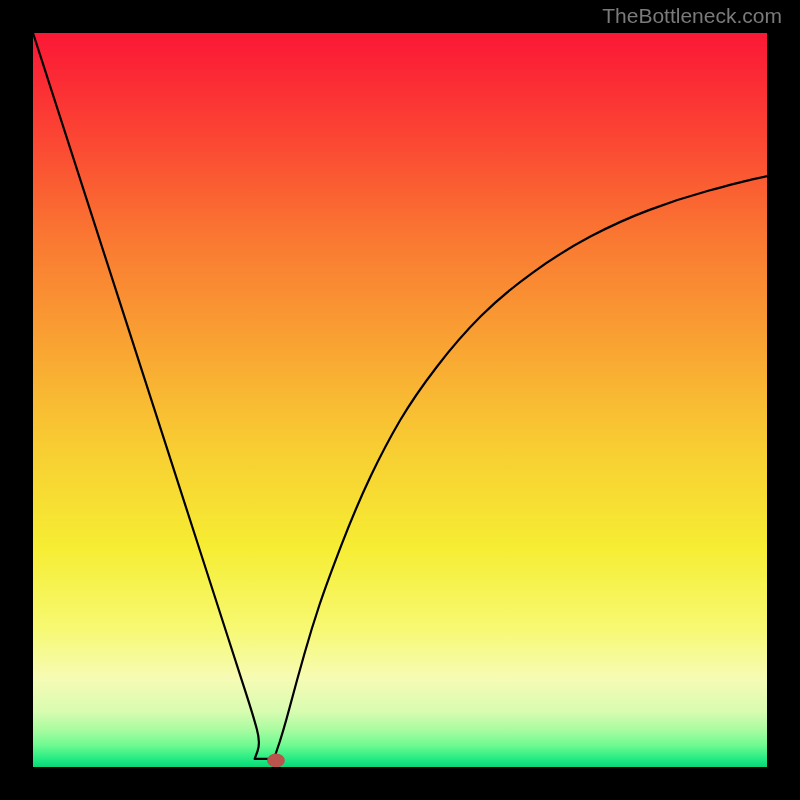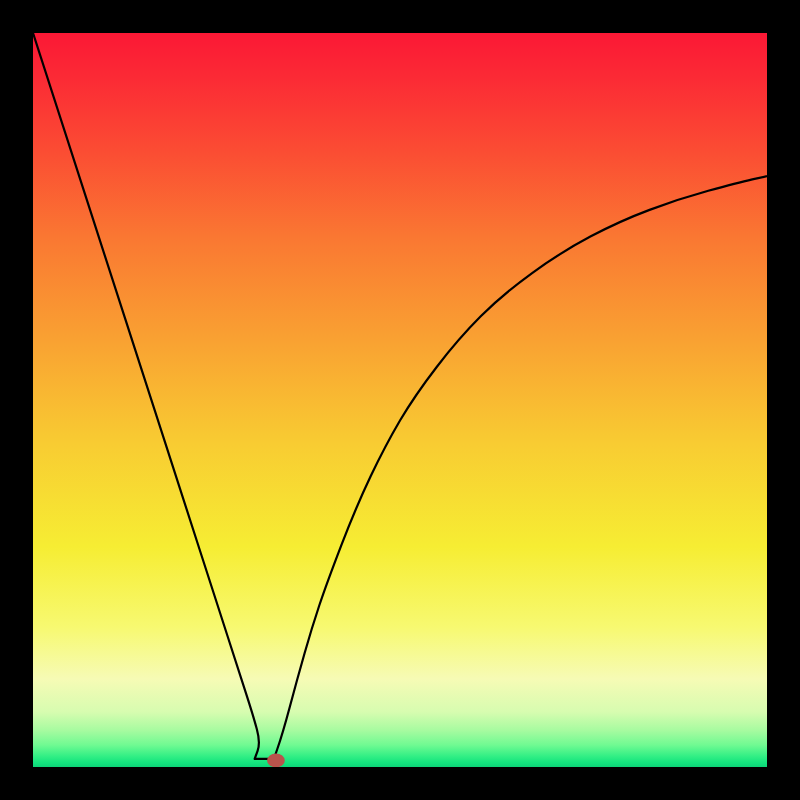--- a/index.html
+++ b/index.html
@@ -72,20 +72,21 @@
   .marker {
     fill: #b9534c;
     stroke: none;
   }
 </style>
 </head>
 <body>
 
 <div class="stage">
 
+  <div class="watermark">TheBottleneck.com</div>
 
   <div class="plot-area">
     <div class="gradient"></div>
     <svg class="curve-svg" viewBox="0 0 734 734" preserveAspectRatio="none">
       <path id="curve-path" class="curve" d="M 0.00 0.00 Q 36.70 113.77 55.05 170.66 Q 73.40 227.54 91.75 284.43 Q 110.10 341.31 128.45 398.19 Q 146.80 455.08 165.15 511.97 Q 183.50 568.85 194.51 602.98 Q 205.52 637.11 212.86 659.87 Q 220.20 682.62 223.87 696.20 Q 227.54 709.78 224.60 717.85 L 221.67 725.93 L 240.75 725.93 L 240.75 725.93 Q 238.55 732.53 244.06 716.75 Q 249.56 700.97 256.90 673.44 Q 264.24 645.92 271.58 620.23 Q 278.92 594.54 286.26 572.52 Q 293.60 550.50 308.28 512.33 Q 322.96 474.16 337.64 443.34 Q 352.32 412.51 367.00 387.55 Q 381.68 362.60 403.70 333.97 Q 425.72 305.34 447.74 283.32 Q 469.76 261.30 499.12 240.02 Q 528.48 218.73 557.84 203.32 Q 587.20 187.90 616.56 176.89 Q 645.92 165.88 675.28 157.81 Q 704.64 149.74 719.32 146.43 L 734.00 143.13"></path>
       <ellipse id="marker-dot" class="marker" cx="242.95" cy="727.39" rx="8.81" ry="6.97"></ellipse>
     </svg>
   </div>
 
 </div>

